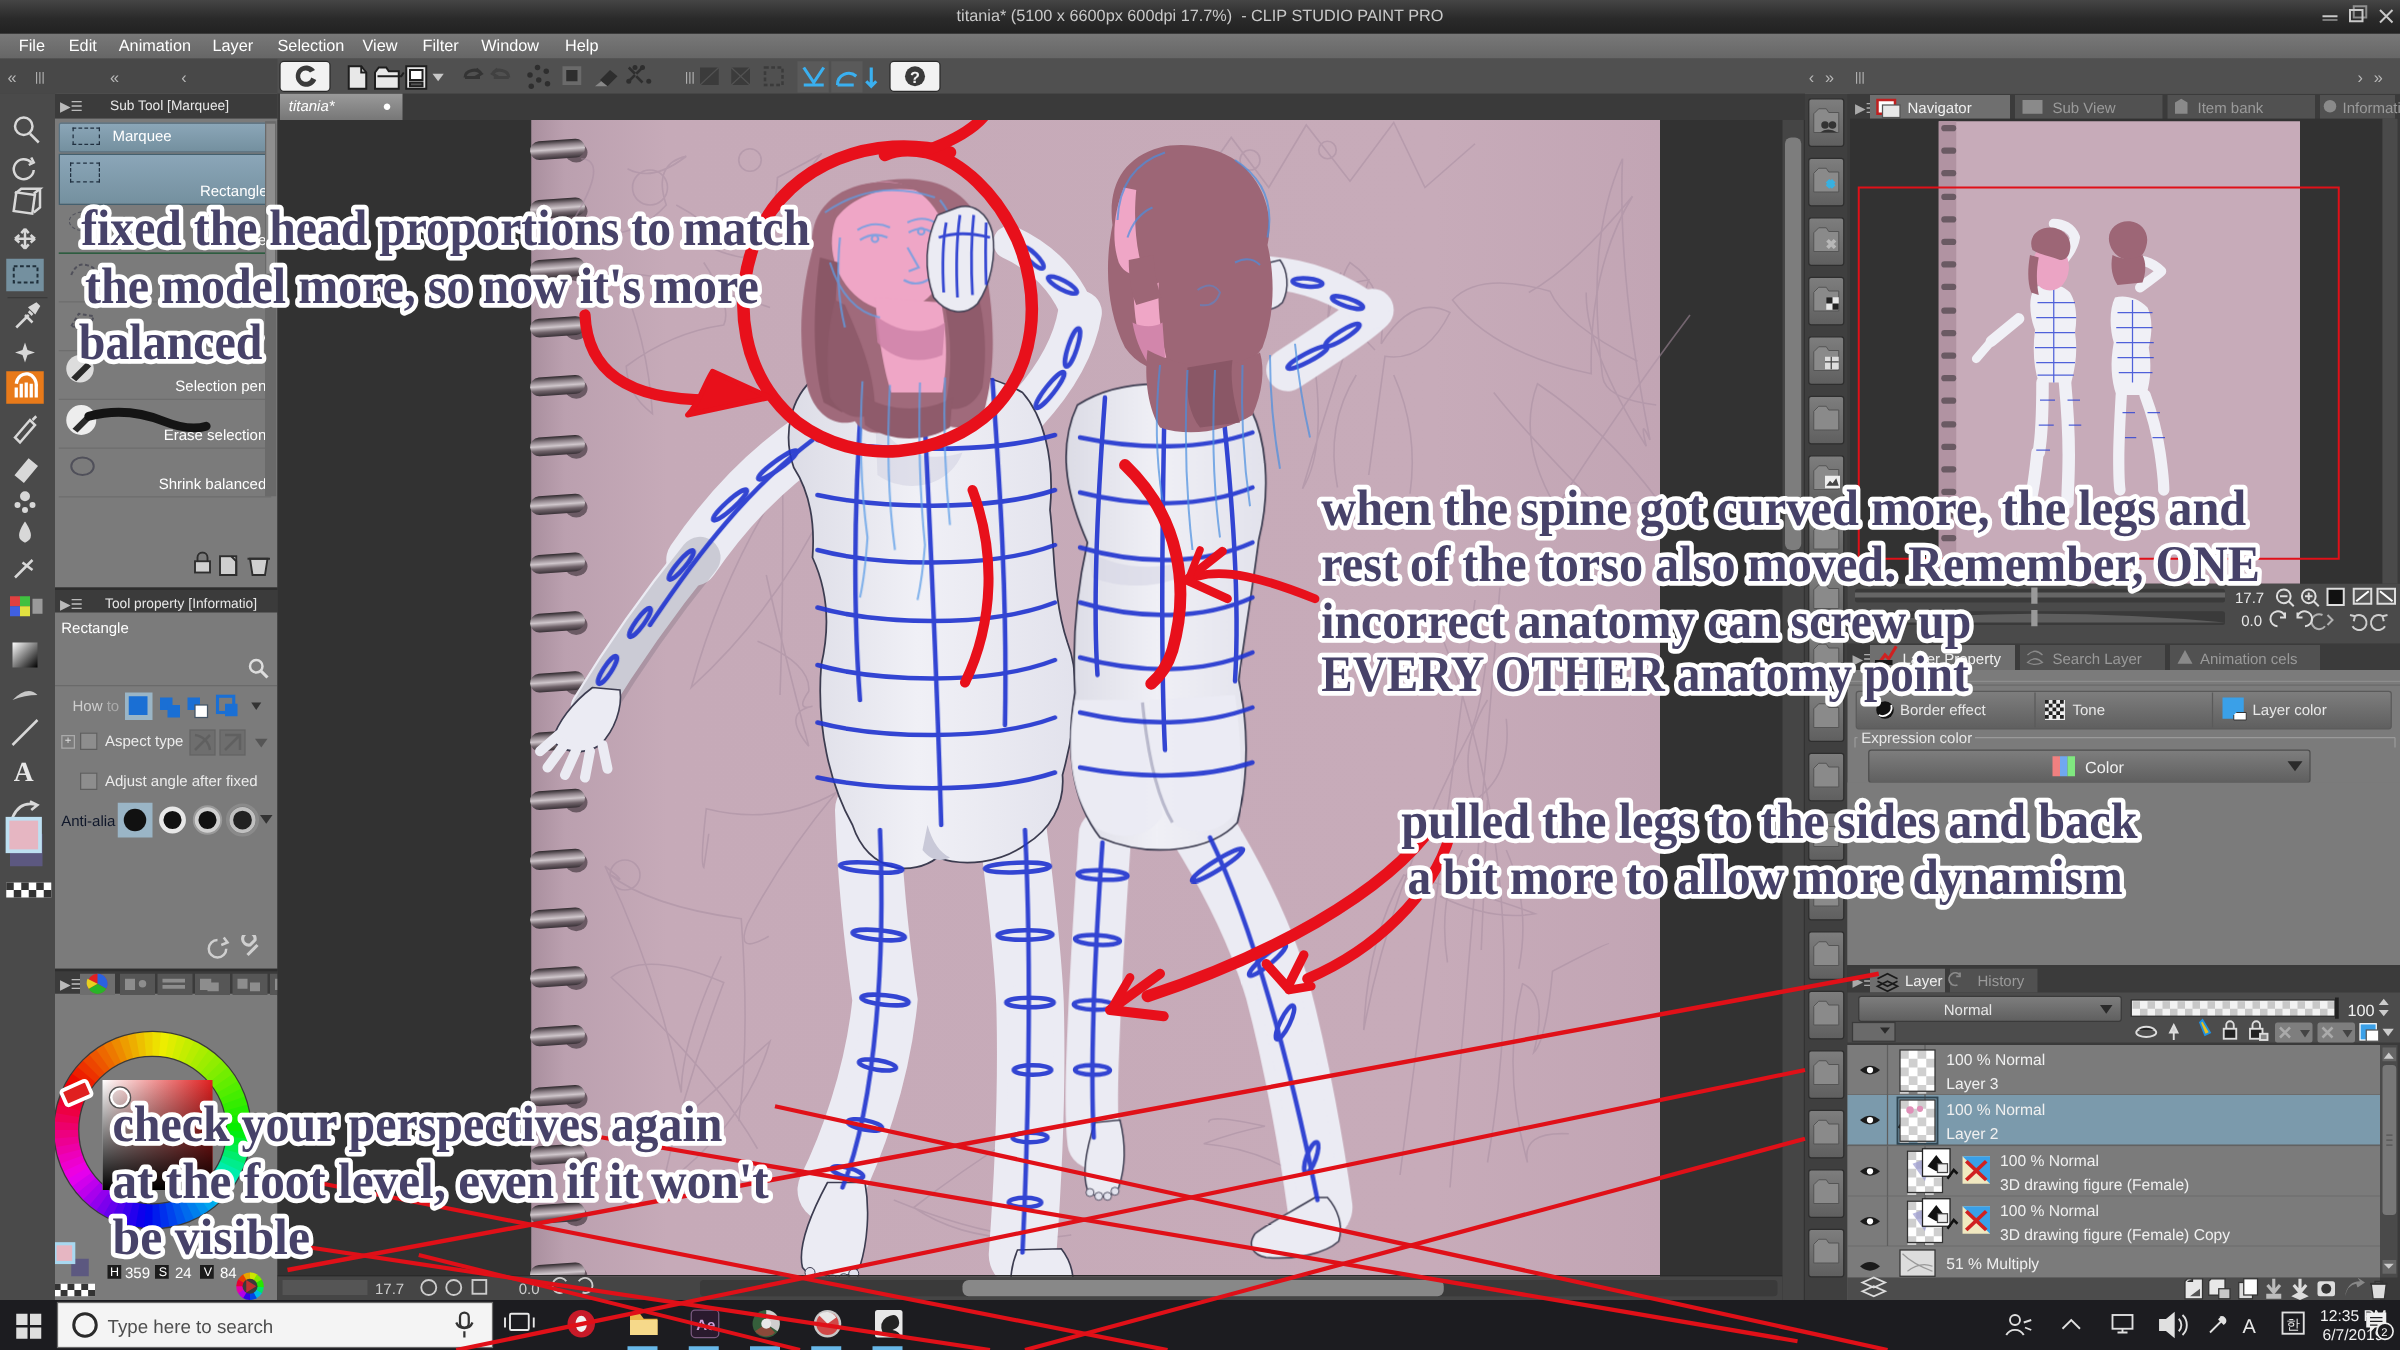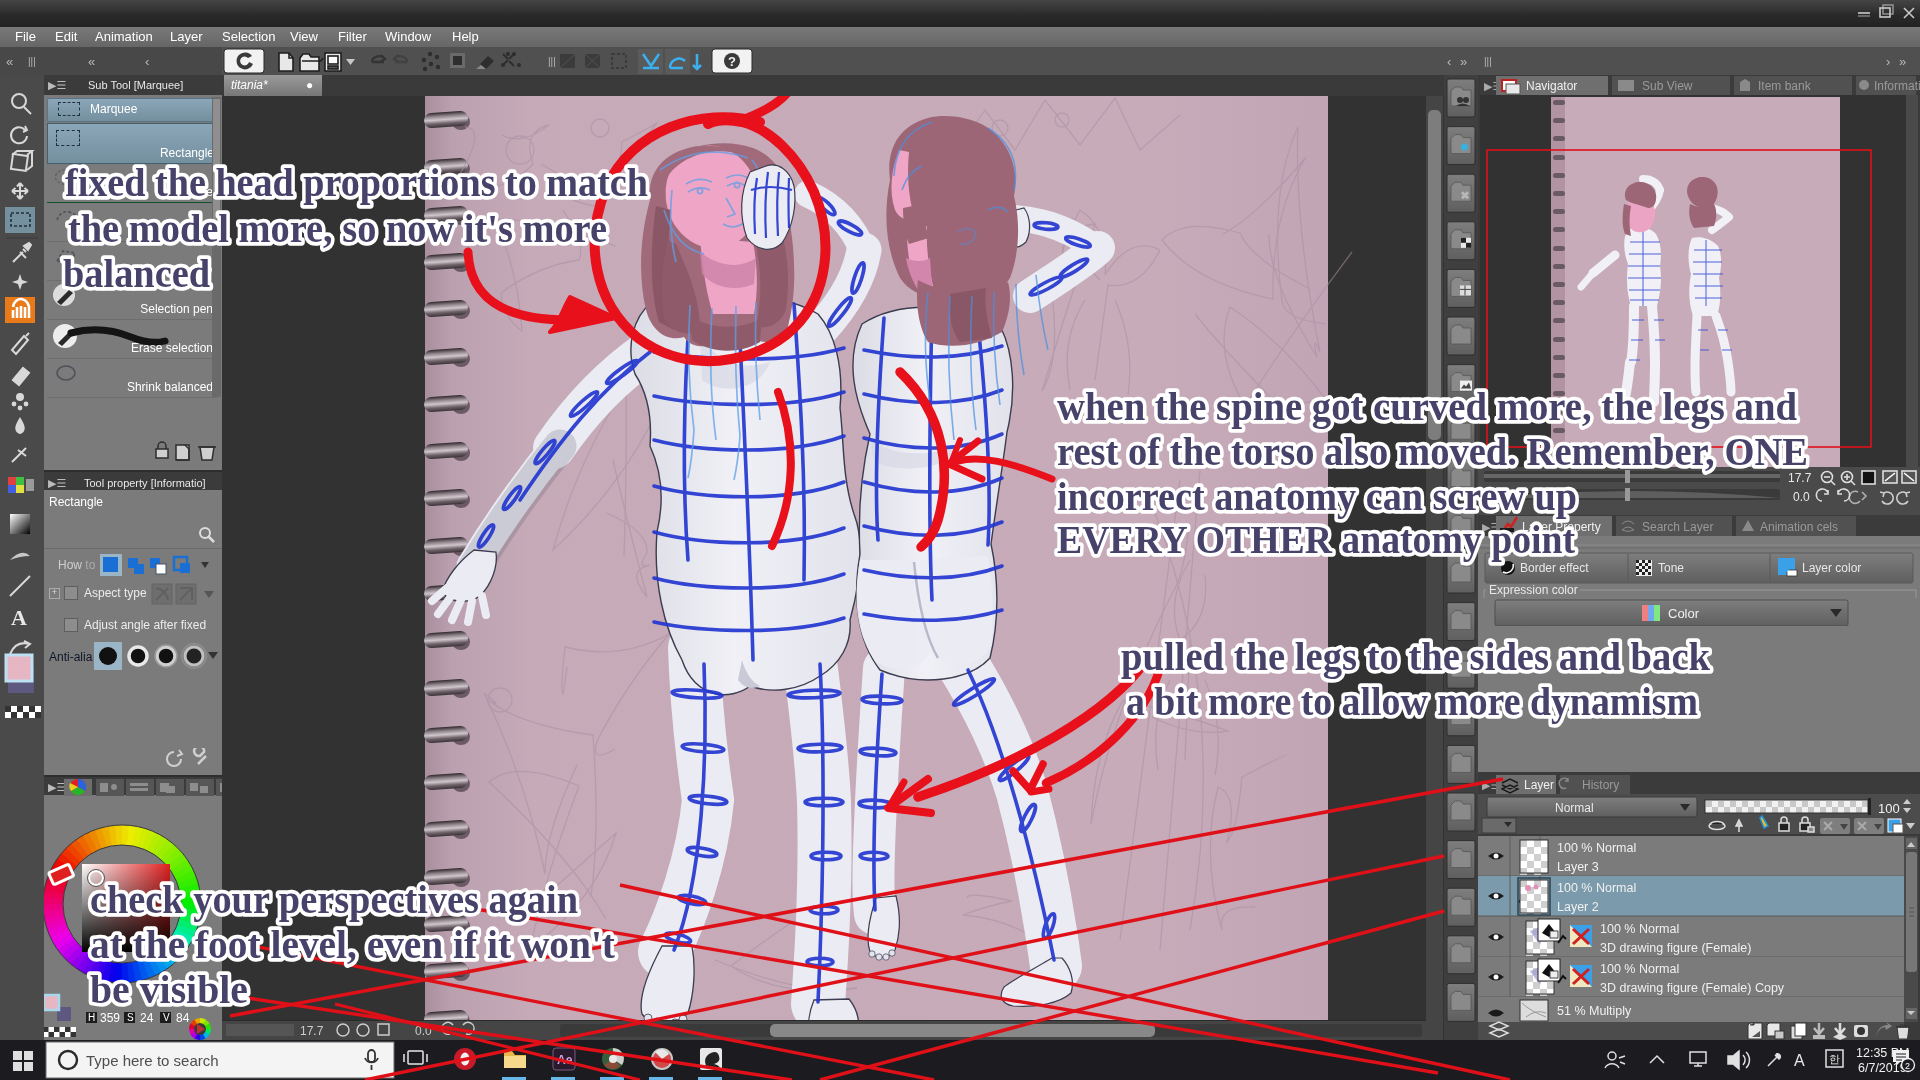--- a/index.html
+++ b/index.html
@@ -21,20 +21,21 @@
 #doctab{left:2px;top:0;width:98px;height:21px;background:linear-gradient(#9a9a9a,#777);color:#fff;font-size:12px;}
 #rightpanels{left:1478px;top:75px;width:442px;height:965px;background:#7b7b7b;}
 
 #taskbar{left:0;top:1040px;width:1920px;height:40px;background:#1c1c20;color:#ddd;}
 #overlay{left:0;top:0;width:1920px;height:1080px;pointer-events:none;}
 </style>
 </head>
 <body>
 <div id="app">
   <div class="abs" id="titlebar">
+    <div class="abs" id="titletext">titania* (5100 x 6600px 600dpi 17.7%)&nbsp; - CLIP STUDIO PAINT PRO</div>
     <svg class="abs" style="left:1850px;top:0" width="70" height="27">
         <g stroke="#c9c9c9" stroke-width="1.6" fill="none">
       <line x1="8" y1="13" x2="20" y2="13"></line>
           <line x1="8" y1="16" x2="20" y2="16" opacity="0.5"></line>
       <rect x="30" y="8" width="10" height="9"></rect>
           <rect x="33" y="5" width="10" height="9" opacity="0.6"></rect>
       <path d="M54,8 l10,10 m0,-10 l-10,10"></path>
         </g>
       </svg>
   </div>

